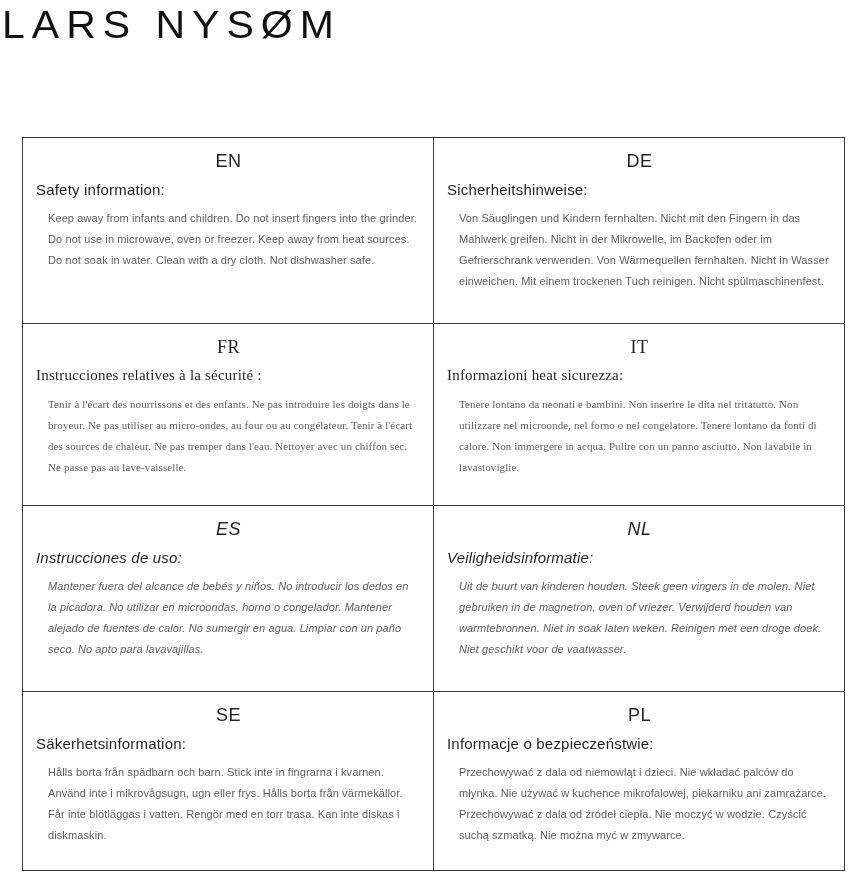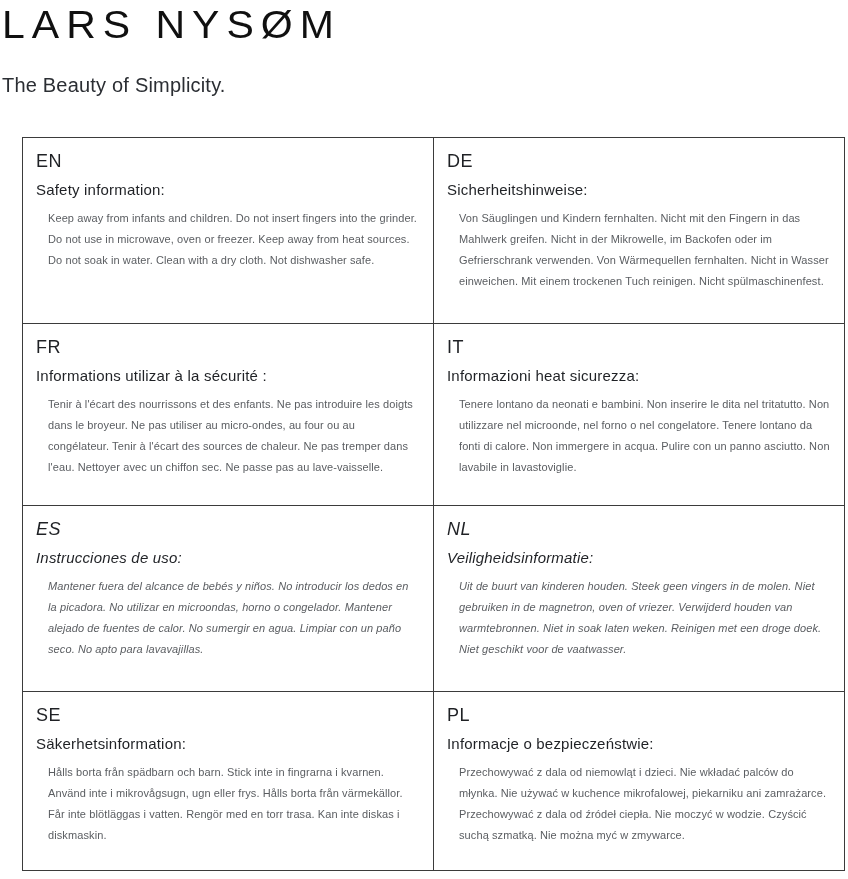--- a/index.html
+++ b/index.html
@@ -43,30 +43,31 @@
     border-collapse: collapse;
     table-layout: fixed;
   }
   table.lang-table td {
     border: 1px solid #3b3b3b;
     vertical-align: top;
     padding: 13px 12px 8px 13px;
     width: 50%;
   }
   tr.row-1 td { height: 186px; }
-  tr.row-2 td { height: 182px; }
+  tr.row-2 td { height: 182px; font-family: Liberation Serif, serif; }
   tr.row-3 td { height: 186px; font-style: italic; }
   tr.row-4 td { height: 179px; }
 
   .lang-code {
     font-size: 18px;
     font-weight: 400;
     color: #1f2125;
     letter-spacing: 0.4px;
     margin-bottom: 9px;
+    text-align: center;
   }
   .lang-heading {
     font-size: 15px;
     font-weight: 400;
     color: #1f2125;
     letter-spacing: 0.2px;
     margin-bottom: 10px;
   }
   .lang-body {
     font-size: 11px;
@@ -77,40 +78,39 @@
     letter-spacing: 0.1px;
   }
 </style>
 </head>
 <body>
 
 <div class="page">
 
   <div class="brand-logo">LARS NYSØM</div>
 
-  <div class="brand-tagline">The Beauty of Simplicity.</div>
 
   <table class="lang-table">
     <tbody>
       <tr class="row-1">
         <td>
           <div class="lang-code">EN</div>
           <div class="lang-heading">Safety information:</div>
           <div class="lang-body">Keep away from infants and children. Do not insert fingers into the grinder. Do not use in microwave, oven or freezer. Keep away from heat sources. Do not soak in water. Clean with a dry cloth. Not dishwasher safe.</div>
         </td>
         <td>
           <div class="lang-code">DE</div>
           <div class="lang-heading">Sicherheitshinweise:</div>
           <div class="lang-body">Von Säuglingen und Kindern fernhalten. Nicht mit den Fingern in das Mahlwerk greifen. Nicht in der Mikrowelle, im Backofen oder im Gefrierschrank verwenden. Von Wärmequellen fernhalten. Nicht in Wasser einweichen. Mit einem trockenen Tuch reinigen. Nicht spülmaschinenfest.</div>
         </td>
       </tr>
       <tr class="row-2">
         <td>
           <div class="lang-code">FR</div>
-          <div class="lang-heading">Informations utilizar à la sécurité :</div>
+          <div class="lang-heading">Instrucciones relatives à la sécurité :</div>
           <div class="lang-body">Tenir à l'écart des nourrissons et des enfants. Ne pas introduire les doigts dans le broyeur. Ne pas utiliser au micro-ondes, au four ou au congélateur. Tenir à l'écart des sources de chaleur. Ne pas tremper dans l'eau. Nettoyer avec un chiffon sec. Ne passe pas au lave-vaisselle.</div>
         </td>
         <td>
           <div class="lang-code">IT</div>
           <div class="lang-heading">Informazioni heat sicurezza:</div>
           <div class="lang-body">Tenere lontano da neonati e bambini. Non inserire le dita nel tritatutto. Non utilizzare nel microonde, nel forno o nel congelatore. Tenere lontano da fonti di calore. Non immergere in acqua. Pulire con un panno asciutto. Non lavabile in lavastoviglie.</div>
         </td>
       </tr>
       <tr class="row-3">
         <td>

